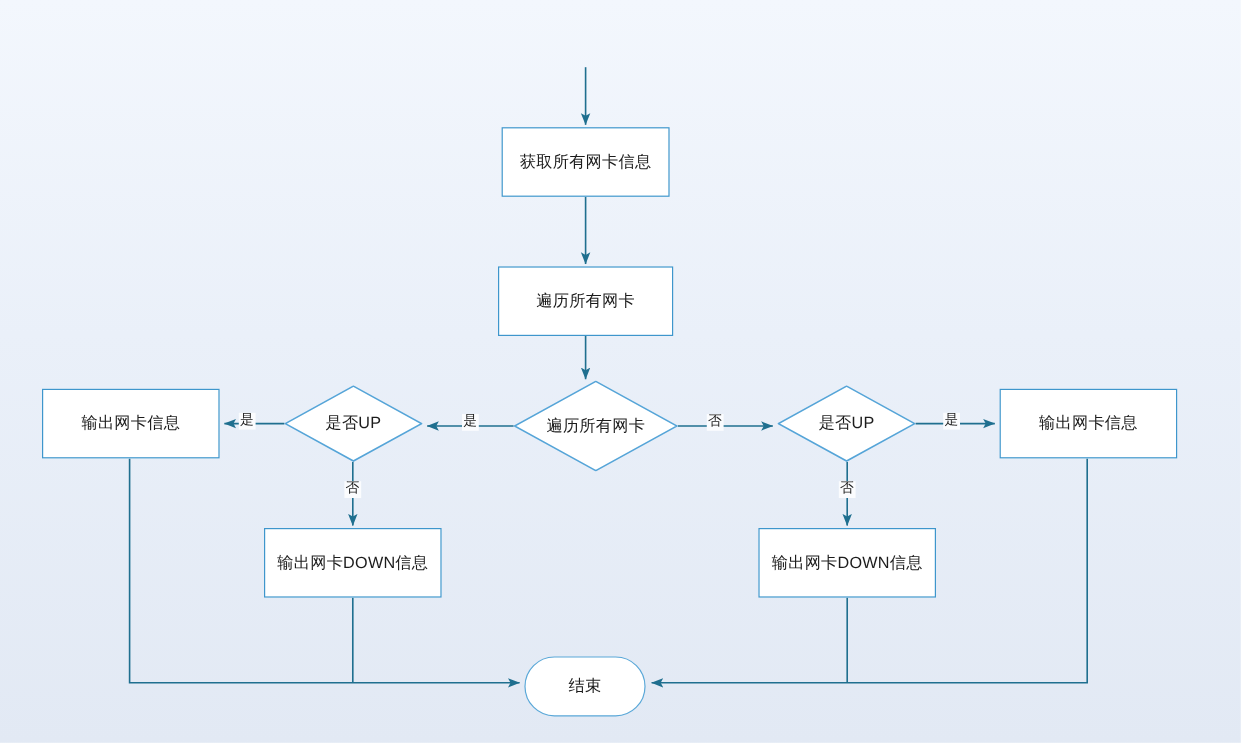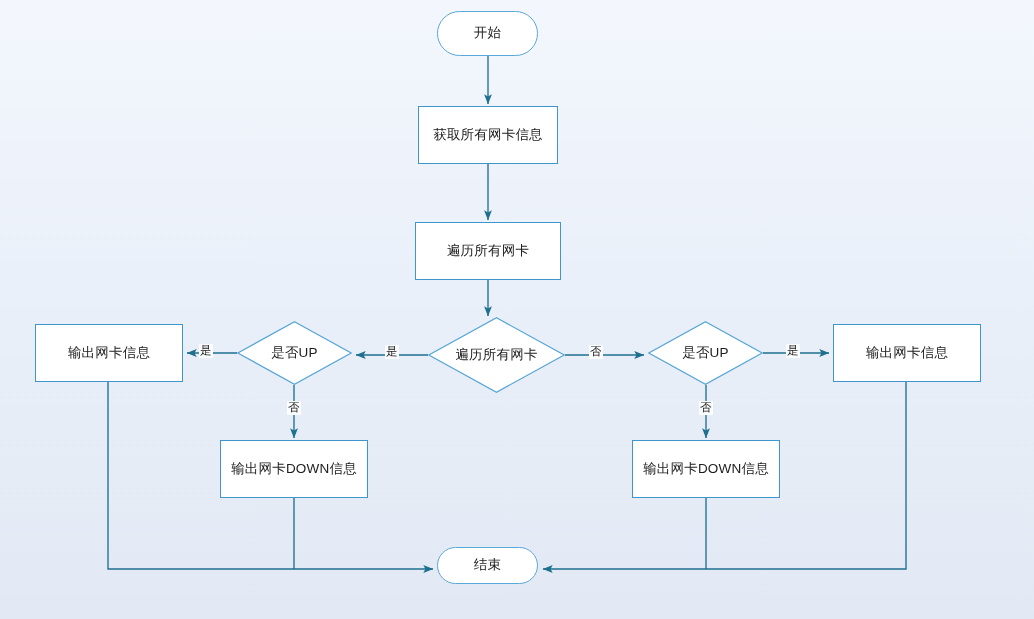--- a/index.html
+++ b/index.html
@@ -108,23 +108,20 @@
       <path d="M108,382 L108,569 L433,569" marker-end="url(#arrow)"></path>
 
       <path d="M294,498 L294,569"></path>
 
       <path d="M906,382 L906,569 L543,569" marker-end="url(#arrow)"></path>
 
       <path d="M706,498 L706,569"></path>
     </g>
   </svg>
 
-  <div class="node terminator" style="left:437px; top:11px; width:101px; height:45px;">
-    <span>开始</span>
-  </div>
 
   <div class="node process" style="left:418px; top:106px; width:140px; height:58px;align-items:center;">
     <span>获取所有网卡信息</span>
   </div>
 
   <div class="node process" style="left:415px; top:222px; width:146px; height:58px;justify-content:center;">
     <span>遍历所有网卡</span>
   </div>
 
   <div class="node decision" style="left:428px; top:317px; width:137px; height:76px;">
@@ -157,21 +154,21 @@
   </div>
 
   <div class="node process" style="left:220px; top:440px; width:148px; height:58px;">
     <span>输出网卡DOWN信息</span>
   </div>
 
   <div class="node process" style="left:632px; top:440px; width:148px; height:58px;">
     <span>输出网卡DOWN信息</span>
   </div>
 
-  <div class="node terminator" style="left:437px; top:547px; width:101px; height:37px;">
+  <div class="node terminator" style="left:437px; top:547px; width:101px; height:50px;">
     <span>结束</span>
   </div>
 
   <span class="edge-label" style="left:385px; top:345px;">是</span>
 
   <span class="edge-label" style="left:589px; top:345px;">否</span>
 
   <span class="edge-label" style="left:199px; top:344px;">是</span>
 
   <span class="edge-label" style="left:287px; top:401px;">否</span>

